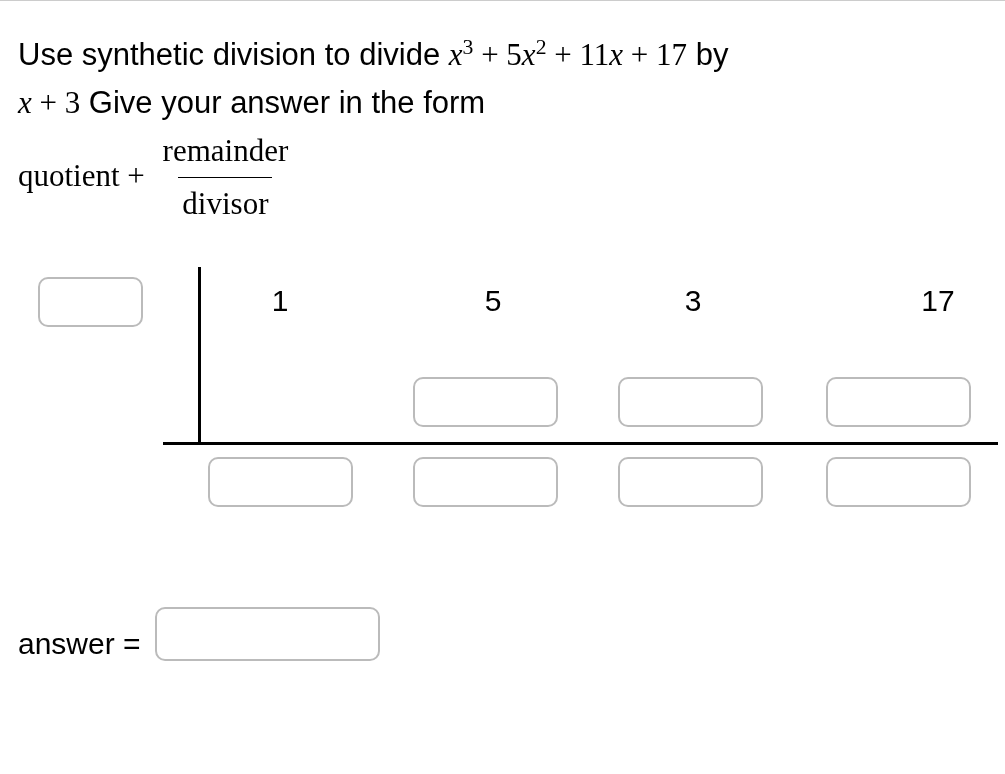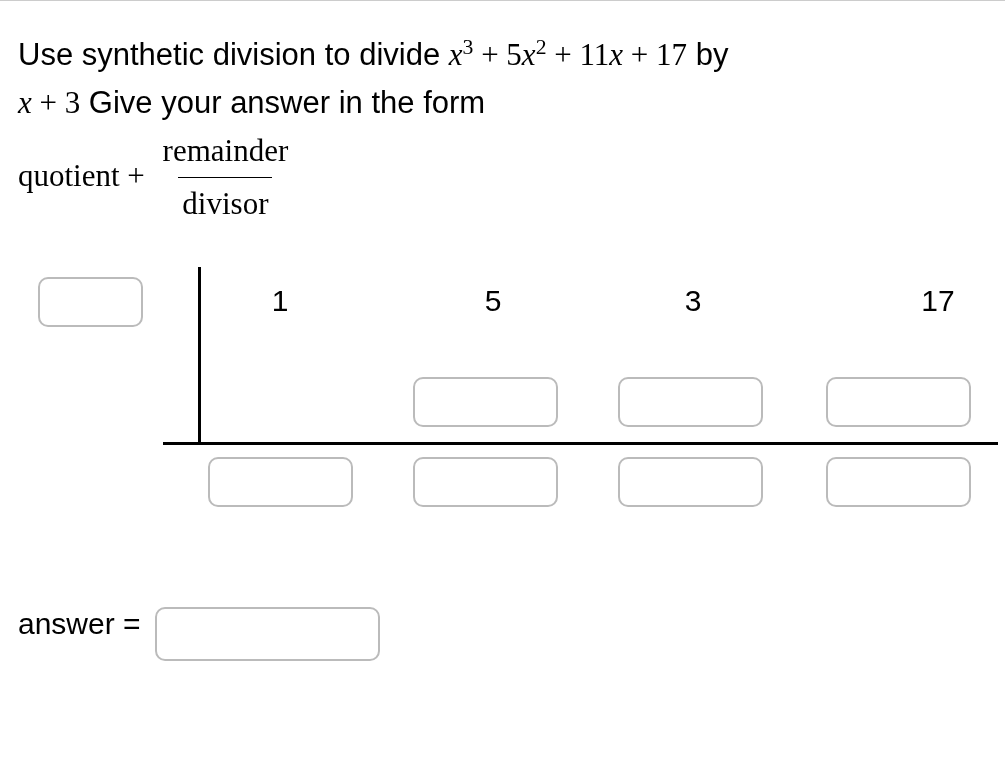--- a/index.html
+++ b/index.html
@@ -67,21 +67,21 @@
     width: 3px;
     background: #000;
   }
   .hline {
     position: absolute;
     height: 3px;
     background: #000;
   }
   .answer-row {
     display: flex;
-    align-items: flex-start;
+    align-items: flex-end;
     gap: 14px;
     font-size: 30px;
     margin-top: 50px;
   }
   .answer-inp {
     width: 225px;
     height: 54px;
     border: 2px solid #bbb;
     border-radius: 10px;
     background: #fff;

